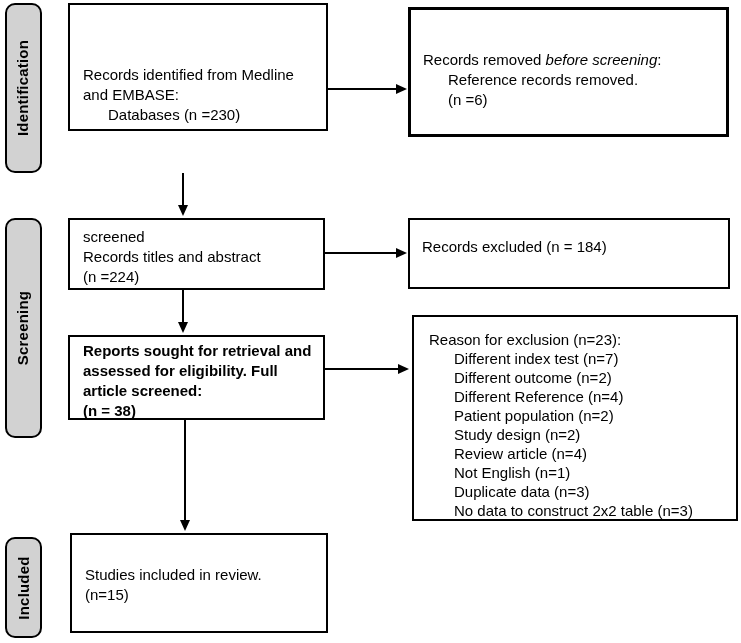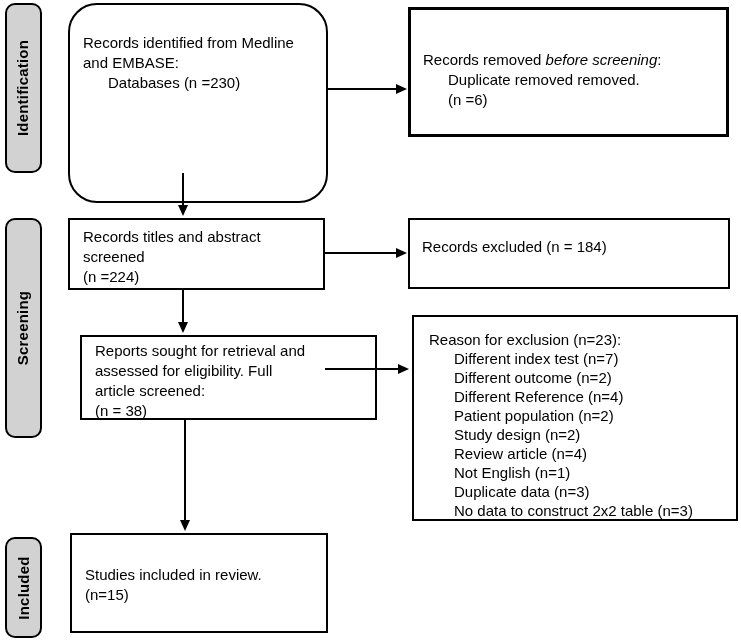--- a/index.html
+++ b/index.html
@@ -78,47 +78,47 @@
   <div class="stage" style="left:5px; top:3px; width:37px; height:170px;">
     <span>Identification</span>
   </div>
   <div class="stage" style="left:5px; top:218px; width:37px; height:220px;">
     <span>Screening</span>
   </div>
   <div class="stage" style="left:5px; top:537px; width:37px; height:101px;">
     <span>Included</span>
   </div>
 
-  <div class="box" style="left:68px; top:3px; width:260px; height:200px; padding:28px 8px 0 13px;border-radius:29px;">
+  <div class="box" style="left:68px; top:3px; width:260px; height:128px; padding:60px 8px 0 13px;">
     <div>Records identified from Medline</div>
     <div>and EMBASE:</div>
     <div class="ind">Databases (n =230)</div>
   </div>
 
   <div class="box" style="left:68px; top:218px; width:257px; height:72px; padding:7px 8px 0 13px;">
+    <div>screened</div>
     <div>Records titles and abstract</div>
-    <div>screened</div>
     <div>(n =224)</div>
   </div>
 
-  <div class="box" style="left:80px; top:335px; width:297px; height:85px; padding:4px 8px 0 13px;">
+  <div class="box" style="left:68px; top:335px; width:257px; height:85px; padding:4px 8px 0 13px;font-weight:bold;">
     <div>Reports sought for retrieval and</div>
     <div>assessed for eligibility. Full</div>
     <div>article screened:</div>
     <div>(n = 38)</div>
   </div>
 
   <div class="box" style="left:70px; top:533px; width:258px; height:100px; padding:30px 8px 0 13px;">
     <div>Studies included in review.</div>
     <div>(n=15)</div>
   </div>
 
   <div class="box thick" style="left:408px; top:7px; width:321px; height:130px; padding:40px 8px 0 12px;">
     <div><span>Records removed </span><span class="it">before screening</span><span>:</span></div>
-    <div class="ind">Duplicate removed removed.</div>
+    <div class="ind">Reference records removed.</div>
     <div class="ind">(n =6)</div>
   </div>
 
   <div class="box" style="left:408px; top:218px; width:322px; height:71px; padding:17px 8px 0 12px;">
     <div>Records excluded (n = 184)</div>
   </div>
 
   <div class="box tight" style="left:412px; top:315px; width:326px; height:206px; padding:13px 6px 0 15px;">
     <div>Reason for exclusion (n=23):</div>
     <div class="ind">Different index test (n=7)</div>

